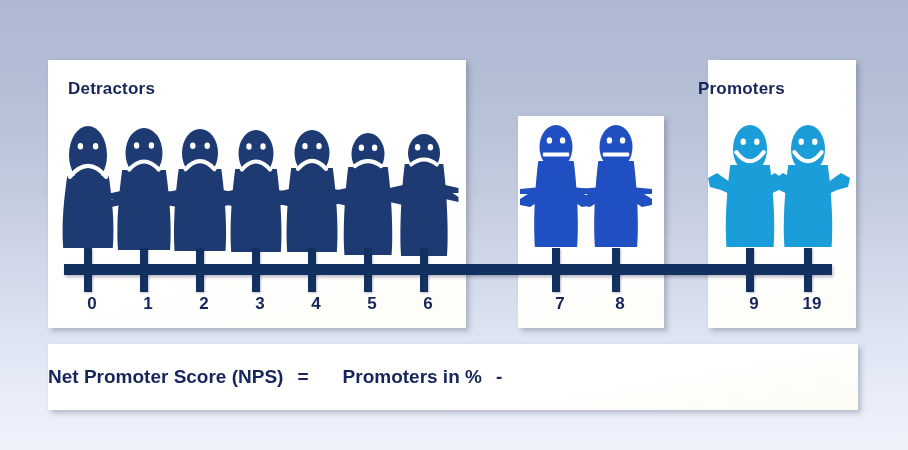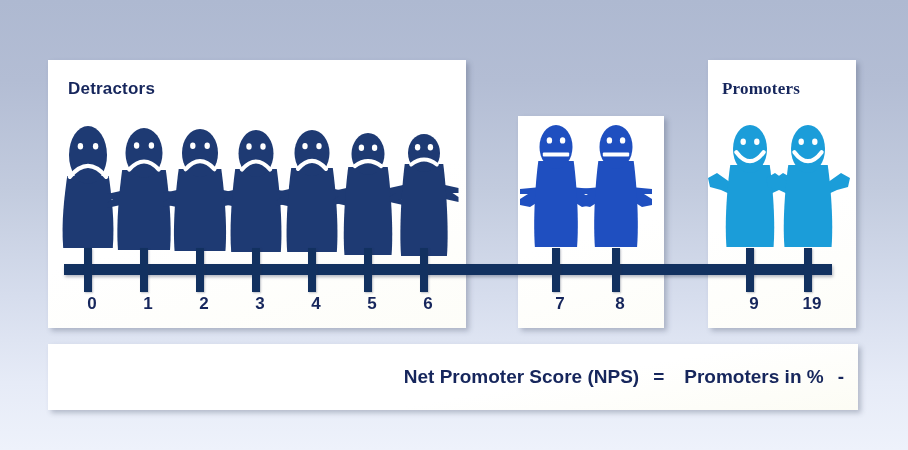--- a/index.html
+++ b/index.html
@@ -40,21 +40,21 @@
   .card-title {
     position: absolute;
     font-size: 17px;
     font-weight: bold;
     color: #16265c;
     letter-spacing: 0.2px;
     white-space: nowrap;
     text-align: right;
   }
   #title-detractors { left: 68px;  top: 79px; }
-  #title-promoters  { left: 722px; top: 79px; font-family: Liberation Serif, serif; }
+  #title-promoters  { left: 698px; top: 79px; }
 
   
   #axis-line {
     position: absolute;
     left: 64px;
     top: 264px;
     width: 768px;
     height: 11px;
     background: #123160;
     box-shadow: 1px 2px 3px rgba(40,50,80,0.35);
@@ -85,34 +85,34 @@
   #formula-bar {
     position: absolute;
     left: 48px;
     top: 344px;
     width: 810px;
     height: 66px;
     background: linear-gradient(170deg, #ffffff 0%, #ffffff 60%, #fcfcf4 100%);
     box-shadow: 3px 3px 5px rgba(60,70,95,0.30);
     display: flex;
     align-items: center;
-    justify-content: flex-end;
+    justify-content: flex-start;
   }
   #formula-text {
     display: flex;
     align-items: baseline;
     font-size: 19px;
     font-weight: bold;
     color: #16265c;
     white-space: nowrap;
   }
   #formula-text .op {
     padding: 0 14px;
   }
-  #formula-text .gap-l { margin-left: 6px; }
+  #formula-text .gap-l { margin-left: 20px; }
 </style>
 </head>
 <body>
 
 <div id="stage">
 
   <div class="card" id="card-detractors"></div>
   <div class="card" id="card-passives"></div>
   <div class="card" id="card-promoters"></div>
 

